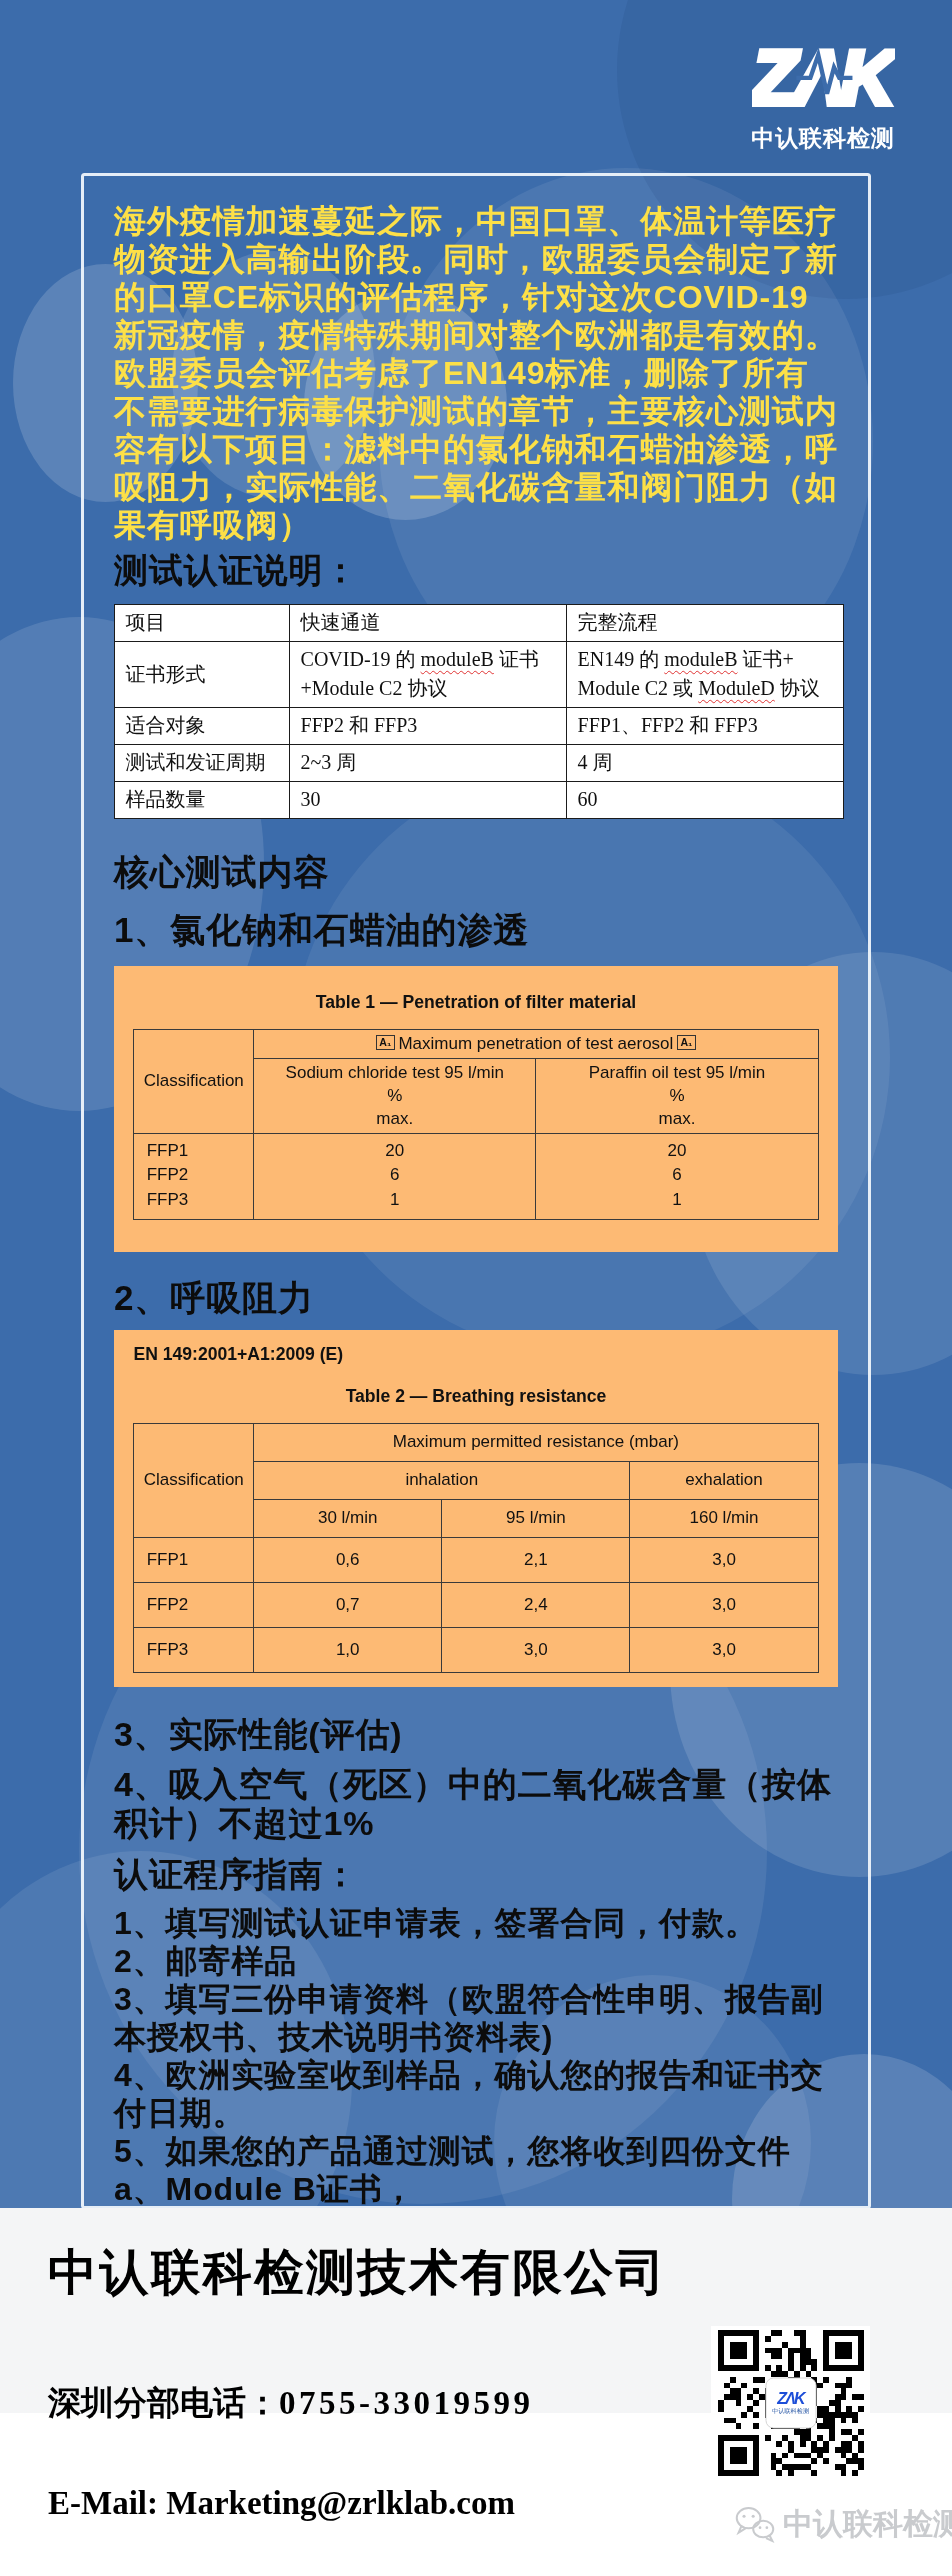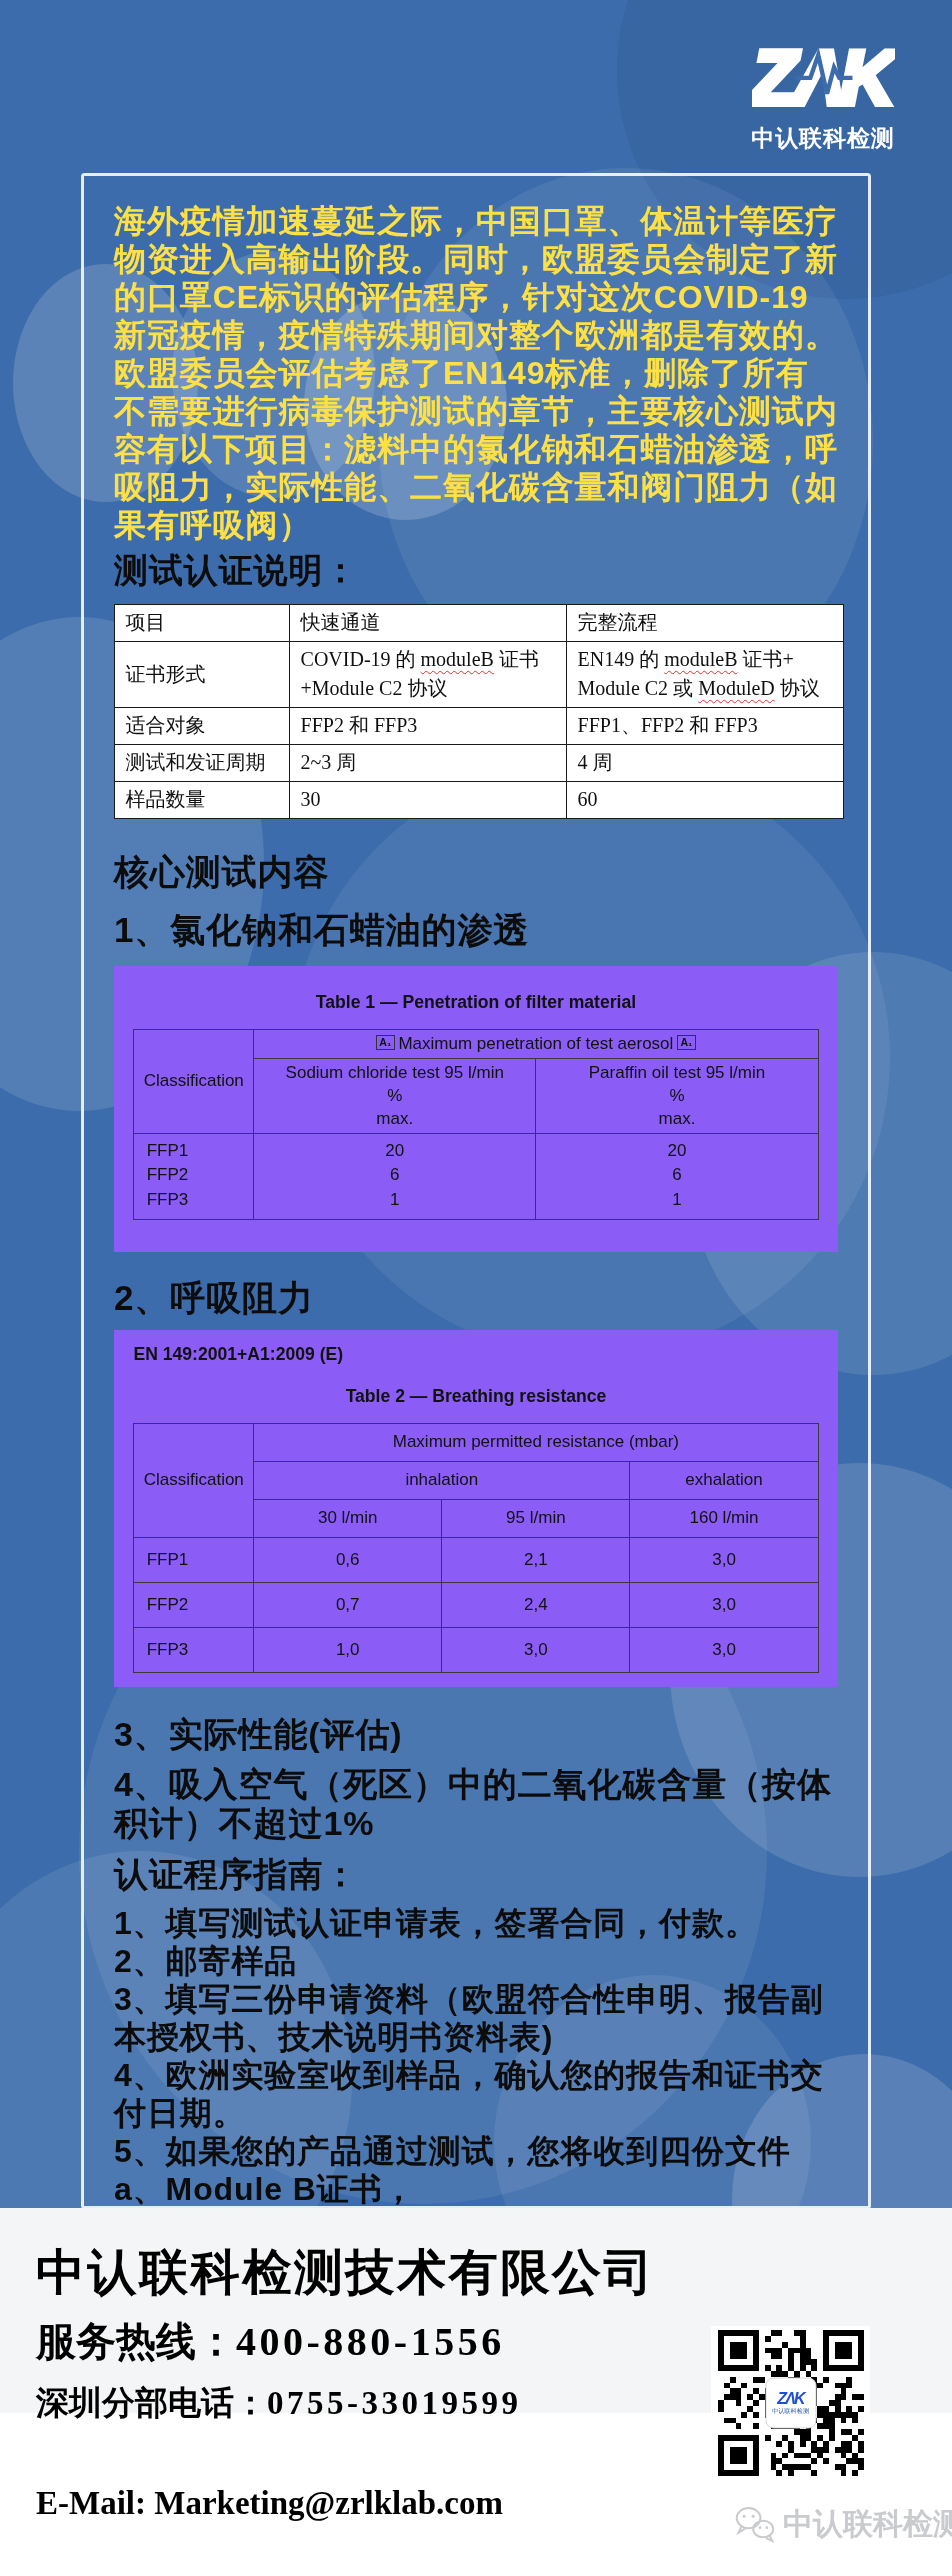--- a/index.html
+++ b/index.html
@@ -26,21 +26,21 @@
 
   
   table.cert{border-collapse:collapse;margin-top:12.3px;width:730px;background:#fff;
              font-family:"Liberation Serif","DejaVu Serif",serif;font-size:20px;color:#101010;}
   .cert th,.cert td{border:1.8px solid #1b1b1b;text-align:left;vertical-align:middle;
                     padding:3.5px 10.6px;font-weight:normal;line-height:1.45;}
   .wavy{text-decoration-line:underline;text-decoration-style:wavy;text-decoration-color:#e03333;
         text-decoration-thickness:0.9px;text-underline-offset:3.5px;}
 
   
-  .card{background:#8b5cf6;color:#111;margin-top:16px;}
+  .card{background:#fdba74;color:#111;margin-top:16px;}
   .card1{padding:26.4px 19.4px 32px 19.4px;}
   .card2{margin-top:12.3px;padding:14px 19.4px 14px 19.4px;}
   .card-title{text-align:center;font-weight:bold;font-size:17.6px;margin:0 0 16px 0;}
   .doc-ref{font-weight:bold;font-size:17.6px;margin:0 0 21px 0;}
   table.entable{width:100%;border-collapse:collapse;font-size:17px;color:#111;text-align:center;}
   .entable th,.entable td{border:1.3px solid #3a3a3a;padding:2.6px 5.3px;font-weight:normal;line-height:1.35;}
   .entable th{font-weight:normal;}
   .t1 tbody td{border-top:none;border-bottom:none;padding:0.9px 5.3px;}
   .t1 tbody tr:last-child td{border-bottom:1.3px solid #3a3a3a;padding-bottom:7px;}
   .t1 tbody tr:first-child td{padding-top:5.3px;}
@@ -50,21 +50,21 @@
   .mk{display:inline-block;border:0.9px solid #333;font-size:10.6px;line-height:1;padding:0.9px 2.6px;
       vertical-align:2.6px;font-weight:bold;margin:0 3.5px;}
 
   
   .guide-steps{margin-top:8.8px;}
   .guide-line{color:#0c0c0c;font-weight:bold;font-size:32px;line-height:38px;letter-spacing:0.9px;}
 
   
   .footer{position:absolute;left:0;top:2208px;width:952px;height:368px;background:#ffffff;color:#000;}
   .footer-gray{position:absolute;left:0;top:0;width:952px;height:205px;background:#f4f5f6;}
-  .f-text{position:absolute;left:36px;font-family:"Liberation Serif","DejaVu Serif",serif;font-weight:bold;white-space:nowrap;}
+  .f-text{position:absolute;left:48px;font-family:"Liberation Serif","DejaVu Serif",serif;font-weight:bold;white-space:nowrap;}
   .f-company{top:32px;font-size:49px;letter-spacing:2.6px;}
   .f-hotline{top:106px;font-size:40px;}
   .f-hotline .num{letter-spacing:7px;}
   .f-phone1{top:173px;font-size:33px;}
   .f-phone2{top:226px;font-size:33px;}
   .f-email{top:277px;font-size:33px;}
   .f-text .num{letter-spacing:3.5px;}
 
   .qr-card{position:absolute;left:711px;top:118px;width:159px;height:153px;background:#fff;}
   .qr-card svg{position:absolute;left:3.5px;top:3.5px;width:152px;height:146px;}
@@ -271,23 +271,20 @@
         <div class="guide-line">d、技术说明书。</div>
       </div>
 
   </div>
 
   <div class="footer">
     <div class="footer-gray"></div>
 
     <div class="f-text f-company">中认联科检测技术有限公司</div>
 
-    <div class="f-text f-hotline">
-      <span>服务热线：</span><span class="num">400-880-1556</span>
-    </div>
 
     <div class="f-text f-phone1">
       <span>深圳分部电话：</span><span class="num">0755-33019599</span>
     </div>
 
 
     <div class="f-text f-email">
       <span>E-Mail: </span><span>Marketing@zrlklab.com</span>
     </div>
 

